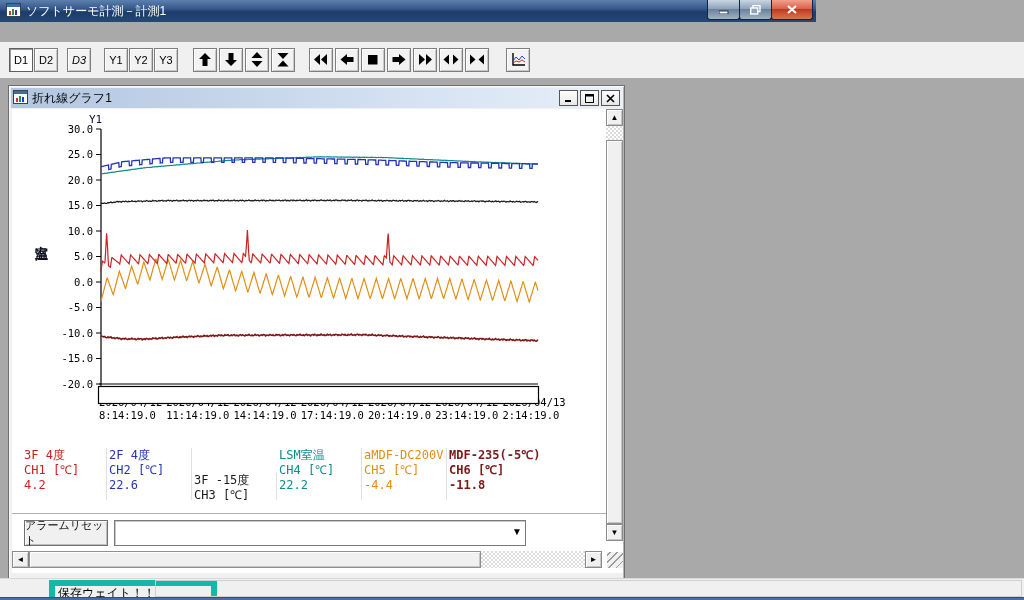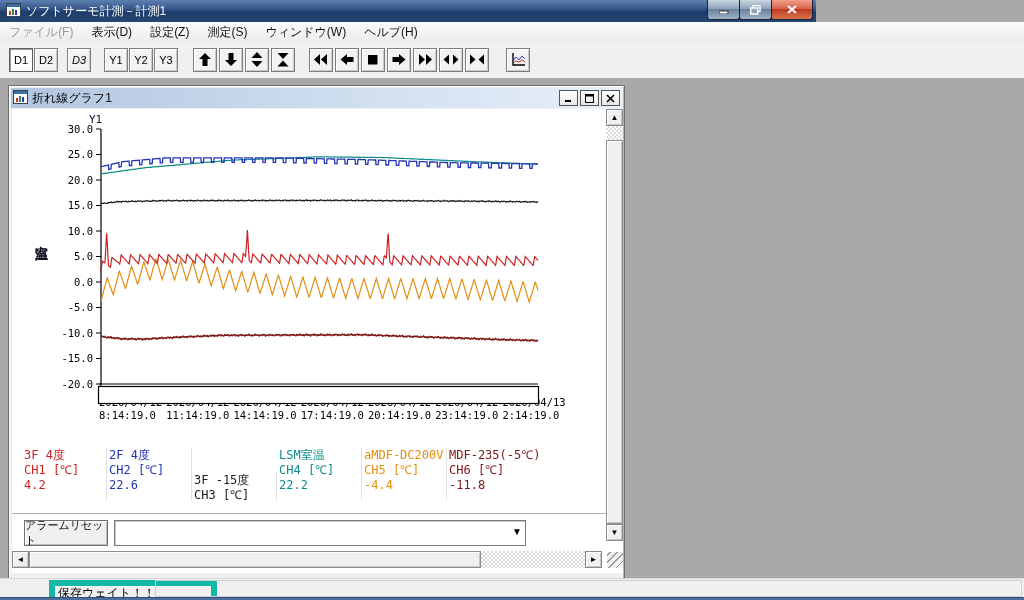--- a/index.html
+++ b/index.html
@@ -48,21 +48,21 @@
   .gclient{position:absolute;left:3px;top:23px;width:611px;height:464px;background:#fff;overflow:hidden;}
 
   
   #chart-svg{position:absolute;left:0;top:0;}
   .ylab{position:absolute;left:20px;top:126px;writing-mode:vertical-rl;text-orientation:upright;
     font-size:13px;letter-spacing:3px;color:#101020;font-weight:bold;}
 
   
   .legend{position:absolute;left:10px;top:339px;height:52px;display:flex;font-family:"DejaVu Sans Mono",monospace;font-size:12px;line-height:15px;}
   .leg-col{width:85px;overflow:hidden;white-space:nowrap;border-right:1px solid #e0e0e0;padding-left:2px;box-sizing:border-box;}
-  .leg-col:last-child{width:160px;border-right:none;}
+  .leg-col:last-child{width:160px;border-right:none;font-weight:bold;}
 
   .panel-sep{position:absolute;left:0px;top:404px;width:594px;height:1px;background:#b0b0b0;border-bottom:1px solid #fdfdfd;}
 
   
   .alarm-btn{position:absolute;left:12px;top:411px;width:84px;height:26px;background:#f0f0f0;
     border:1px solid #707070;box-shadow:inset 1px 1px 0 #fff, inset -1px -1px 0 #bdbdbd;
     font-size:11px;display:flex;align-items:center;justify-content:center;box-sizing:border-box;}
   .combo{position:absolute;left:102px;top:411px;width:412px;height:26px;background:#fff;
     border:1px solid #7a7a7a;box-shadow:inset 1px 1px 0 #c7c7c7;box-sizing:border-box;font-size:12px;}
   .combo .arrow{position:absolute;right:3px;top:5px;font-size:10px;color:#000;}
@@ -113,28 +113,20 @@
           </svg>
         </div>
       <div class="win-btn close">
           <svg width="10" height="9">
             <path d="M1 1 L9 8 M9 1 L1 8" stroke="#fff" stroke-width="2"></path>
           </svg>
         </div>
     </div>
   </div>
 
-  <div class="menubar" id="menubar">
-      <span class="menu-item disabled">ファイル(F)</span>
-      <span class="menu-item">表示(D)</span>
-      <span class="menu-item">設定(Z)</span>
-      <span class="menu-item">測定(S)</span>
-      <span class="menu-item">ウィンドウ(W)</span>
-      <span class="menu-item">ヘルプ(H)</span>
-    </div>
 
   <div class="toolbar" id="toolbar">
       <div class="tb-btn pressed" style="margin-left: 9px;">D1</div>
       <div class="tb-btn" style="margin-left: 0px;">D2</div>
       <div class="tb-btn" style="margin-left: 8px; font-style: italic;">D3</div>
       <div class="tb-btn" style="margin-left: 12px;">Y1</div>
       <div class="tb-btn" style="margin-left: 0px;">Y2</div>
       <div class="tb-btn" style="margin-left: 0px;">Y3</div>
       <div class="tb-btn" style="margin-left: 14px;">
         <svg width="16" height="16">

